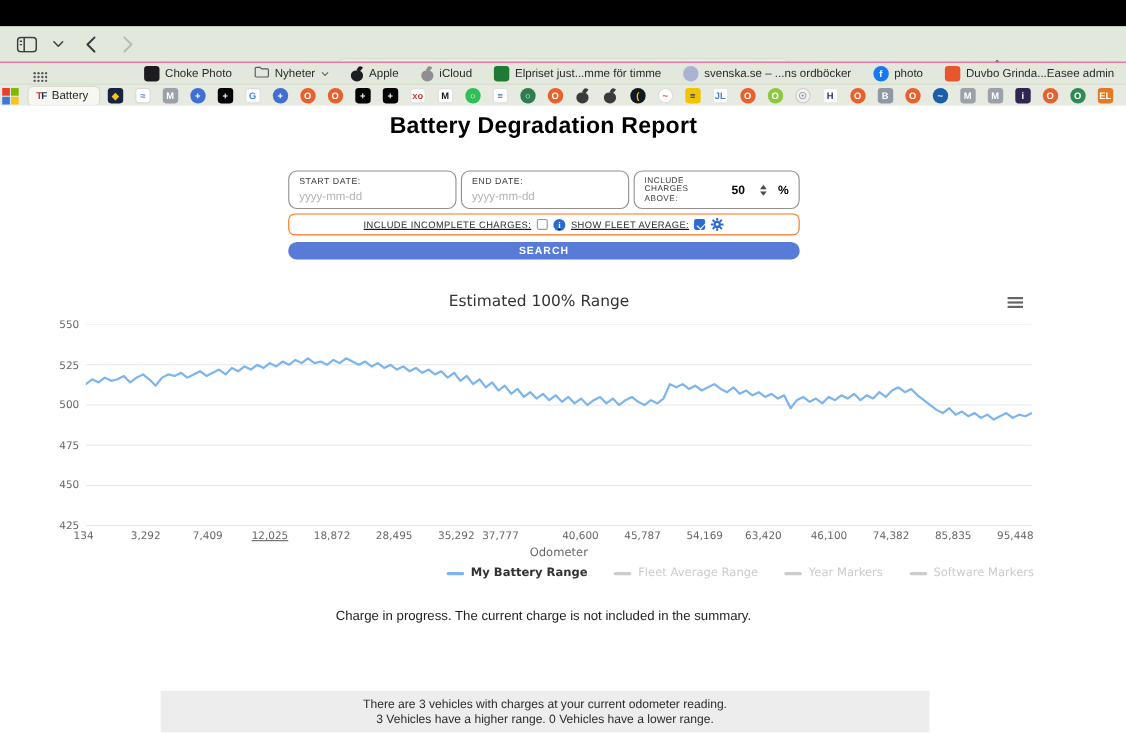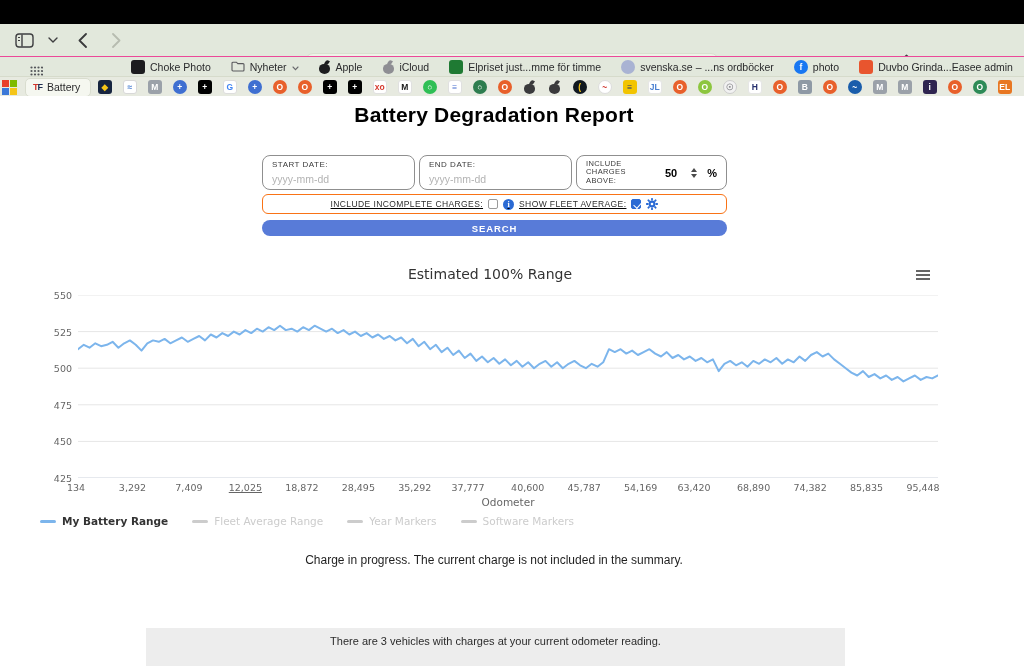--- a/index.html
+++ b/index.html
@@ -78,21 +78,21 @@
   
   .chart{position:absolute;left:40px;top:166px;width:900px;height:275px;
     font-family:"DejaVu Sans",sans-serif;}
   .chart-title{position:absolute;left:0;top:4px;width:100%;text-align:center;font-size:14px;color:#333;}
   .burger{position:absolute;right:10px;top:8px;width:14px;cursor:pointer;}
   .burger div{height:2px;background:#666;margin-bottom:2px;}
   .plot{position:absolute;left:38px;top:33px;width:860px;height:183px;}
   .ytick{position:absolute;left:0;width:32px;text-align:right;font-size:9.5px;color:#666;}
   .xtick{position:absolute;top:220px;transform:translateX(-50%);font-size:9.5px;color:#666;white-space:nowrap;}
   .xlabel{position:absolute;left:38px;top:234px;width:860px;text-align:center;font-size:10.5px;color:#666;}
-  .legend{position:absolute;left:0;top:253px;width:100%;display:flex;justify-content:flex-start;gap:24px;align-items:center;}
+  .legend{position:absolute;left:0;top:253px;width:100%;display:flex;justify-content:flex-end;gap:24px;align-items:center;}
   .legend-item{display:flex;align-items:center;gap:6px;font-size:10.5px;cursor:pointer;}
   .legend-item .sw{width:16px;height:3px;border-radius:2px;}
   .legend-item.on{color:#333;font-weight:700;}
   .legend-item.off{color:#ccc;font-weight:400;}
   .legend-item.off .sw{background:#ccc;}
   
   .status-line{position:absolute;left:0;top:457px;width:988px;text-align:center;font-size:12px;color:#1f1f1f;}
   .summary-box{position:absolute;left:146px;top:532px;width:699px;height:60px;background:#ededed;
     text-align:center;padding-top:7px;box-sizing:border-box;}
   .summary-box .l{font-size:11px;color:#2b2b2b;line-height:12.5px;}
@@ -462,26 +462,26 @@
           <div class="ytick" style="top: 211px;">425</div>
         </div>
       <div id="xticks">
           <div class="xtick" style="left: 36px;">134</div>
           <div class="xtick" style="left: 92.4667px;">3,292</div>
           <div class="xtick" style="left: 148.933px;">7,409</div>
           <div class="xtick" style="left: 205.4px; text-decoration: underline;">12,025</div>
           <div class="xtick" style="left: 261.867px;">18,872</div>
           <div class="xtick" style="left: 318.333px;">28,495</div>
           <div class="xtick" style="left: 374.8px;">35,292</div>
-          <div class="xtick" style="left: 428px;">37,777</div>
+          <div class="xtick" style="left: 415px;">37,777</div>
           <div class="xtick" style="left: 487.733px;">40,600</div>
           <div class="xtick" style="left: 544.2px;">45,787</div>
           <div class="xtick" style="left: 600.667px;">54,169</div>
           <div class="xtick" style="left: 654px;">63,420</div>
-          <div class="xtick" style="left: 713.6px;">68,890</div>
+          <div class="xtick" style="left: 713.6px;">46,100</div>
           <div class="xtick" style="left: 770.067px;">74,382</div>
           <div class="xtick" style="left: 826.533px;">85,835</div>
           <div class="xtick" style="left: 883px;">95,448</div>
         </div>
       <div class="xlabel">Odometer</div>
       <div class="legend" id="legend">
           <div class="legend-item on">
             <span class="sw" style="background: rgb(124, 181, 236);"></span>
             <span>My Battery Range</span>
           </div>
@@ -497,17 +497,18 @@
             <span class="sw" style="background: rgb(204, 204, 204);"></span>
             <span>Software Markers</span>
           </div>
         </div>
     </div>
 
     <div class="status-line">Charge in progress. The current charge is not included in the summary.</div>
 
     <div class="summary-box">
       <div class="l">There are 3 vehicles with charges at your current odometer reading.</div>
+      <div class="l">3 Vehicles have a higher range. 0 Vehicles have a lower range.</div>
 
     </div>
   </div>
 
 </div>
 
 </body></html>

